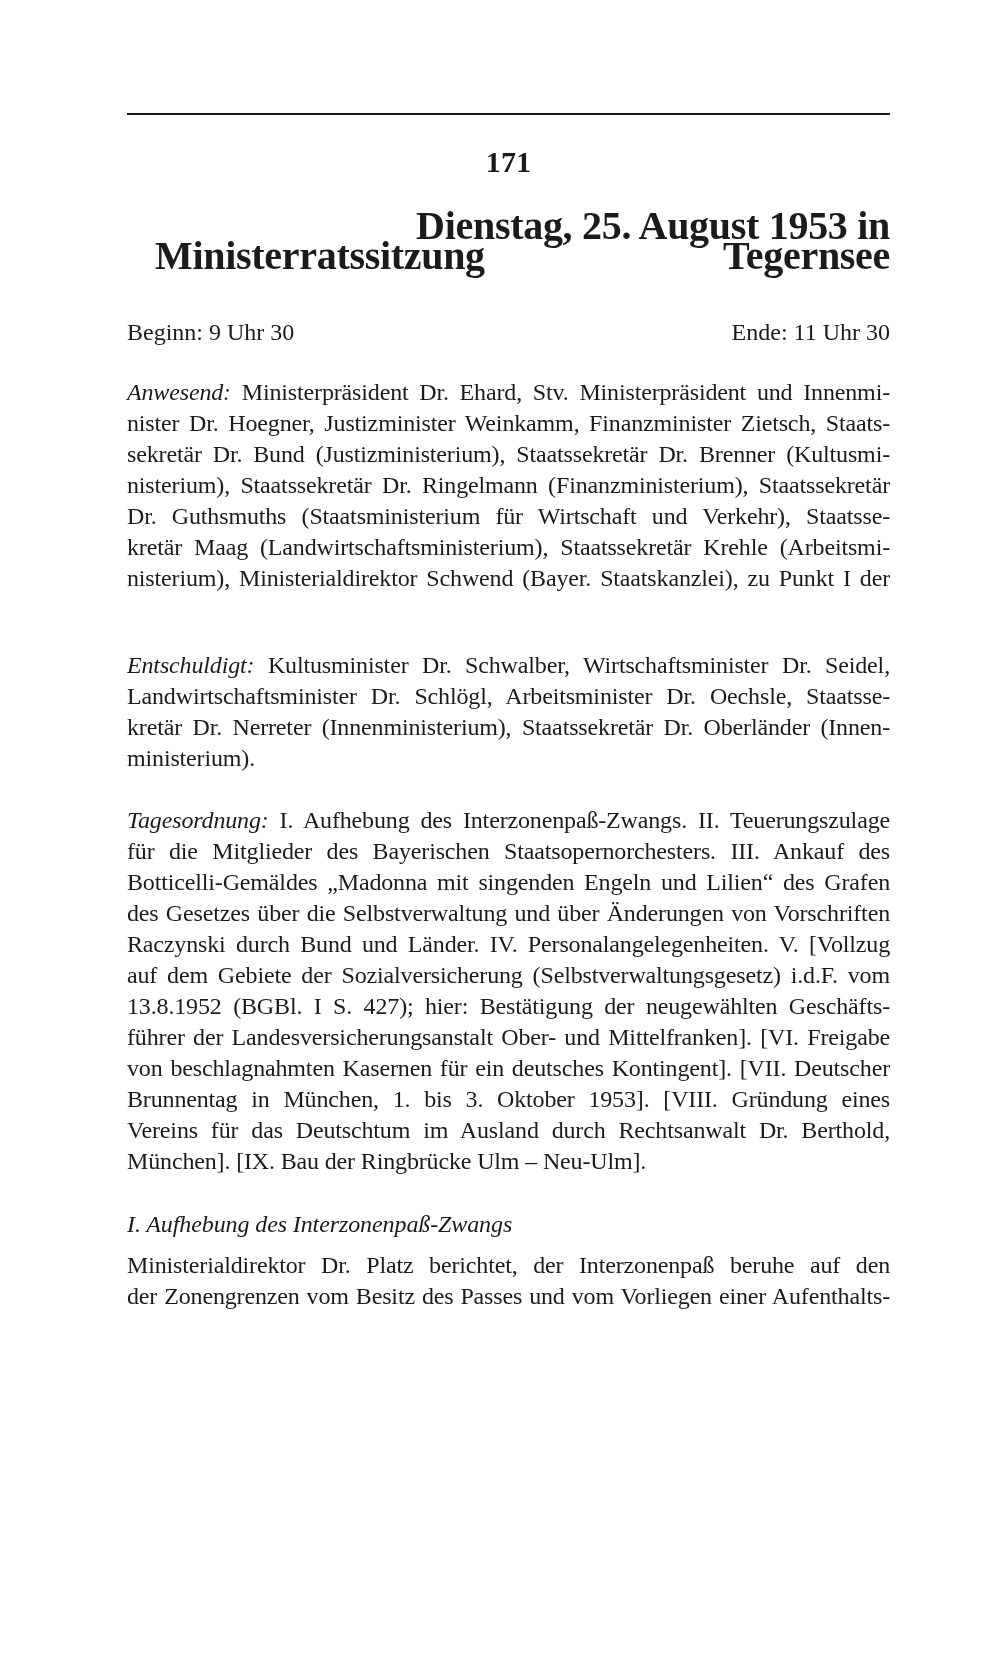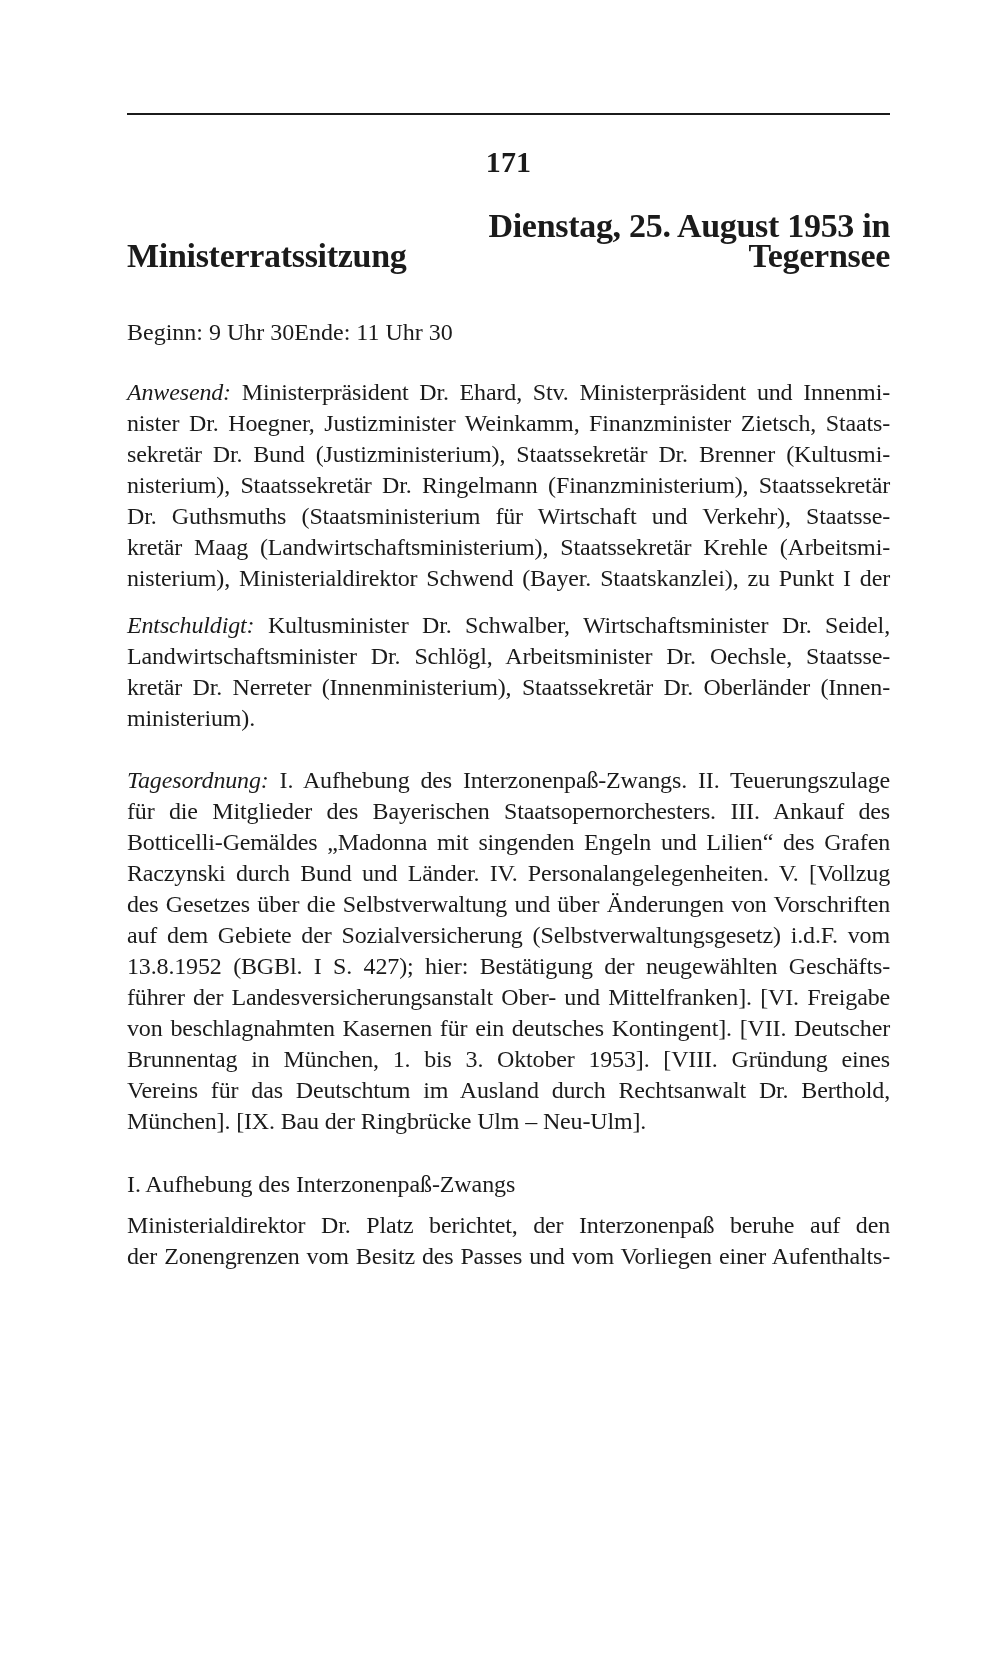--- a/index.html
+++ b/index.html
@@ -26,63 +26,66 @@
   .pagenum {
     margin-top: 30px;
     font-size: 30px;
     line-height: 34px;
     font-weight: bold;
     text-align: center;
     letter-spacing: 0.2px;
   }
   .headline {
     margin-top: 32px;
-    font-size: 34px;
+    font-size: 40px;
     line-height: 30px;
     font-weight: bold;
     letter-spacing: -0.3px;
+    margin-left: 28px;
   }
   .headline .date-line {
     text-align: right;
   }
   .headline .title-row {
     display: flex;
     justify-content: space-between;
     align-items: flex-end;
   }
   .times {
     margin-top: 46px;
     display: flex;
+    justify-content: space-between;
     font-size: 24px;
     line-height: 30px;
   }
   .para {
     font-size: 24px;
     line-height: 31px;
     letter-spacing: -0.15px;
   }
   .p-anwesend     { margin-top: 30px; }
-  .p-entschuldigt { margin-top: 16px; }
+  .p-entschuldigt { margin-top: 56px; }
   .p-tagesordnung { margin-top: 31px; }
   .p-body         { margin-top: 10px; }
   .line {
     white-space: nowrap;
     text-align: justify;
     text-align-last: justify;
   }
   .line.last {
     text-align-last: left;
   }
   .lead {
     font-style: italic;
   }
   .section-heading {
     margin-top: 32px;
     font-size: 24px;
     line-height: 31px;
+    font-style: italic;
     letter-spacing: -0.1px;
   }
 </style>
 </head>
 <body>
 
 <div class="page">
 
   <div class="rule"></div>
 
@@ -120,22 +123,22 @@
         <div class="line">kretär Dr. Nerreter (Innenministerium), Staatssekretär Dr. Oberländer (Innen-</div>
         <div class="line last">ministerium).</div>
       </div>
   </div>
 
   <div class="para p-tagesordnung">
     <div class="line"><i class="lead">Tagesordnung:</i> <span>I. Aufhebung des Interzonenpaß-Zwangs. II. Teuerungszulage</span></div>
     <div>
         <div class="line">für die Mitglieder des Bayerischen Staatsopernorchesters. III. Ankauf des</div>
         <div class="line">Botticelli-Gemäldes „Madonna mit singenden Engeln und Lilien“ des Grafen</div>
+        <div class="line">des Gesetzes über die Selbstverwaltung und über Änderungen von Vorschriften</div>
         <div class="line">Raczynski durch Bund und Länder. IV. Personalangelegenheiten. V. [Vollzug</div>
-        <div class="line">des Gesetzes über die Selbstverwaltung und über Änderungen von Vorschriften</div>
         <div class="line">auf dem Gebiete der Sozialversicherung (Selbstverwaltungsgesetz) i.d.F. vom</div>
         <div class="line">13.8.1952 (BGBl. I S. 427); hier: Bestätigung der neugewählten Geschäfts-</div>
         <div class="line">führer der Landesversicherungsanstalt Ober- und Mittelfranken]. [VI. Freigabe</div>
         <div class="line">von beschlagnahmten Kasernen für ein deutsches Kontingent]. [VII. Deutscher</div>
         <div class="line">Brunnentag in München, 1. bis 3. Oktober 1953]. [VIII. Gründung eines</div>
         <div class="line">Vereins für das Deutschtum im Ausland durch Rechtsanwalt Dr. Berthold,</div>
         <div class="line last">München]. [IX. Bau der Ringbrücke Ulm – Neu-Ulm].</div>
       </div>
   </div>
 

